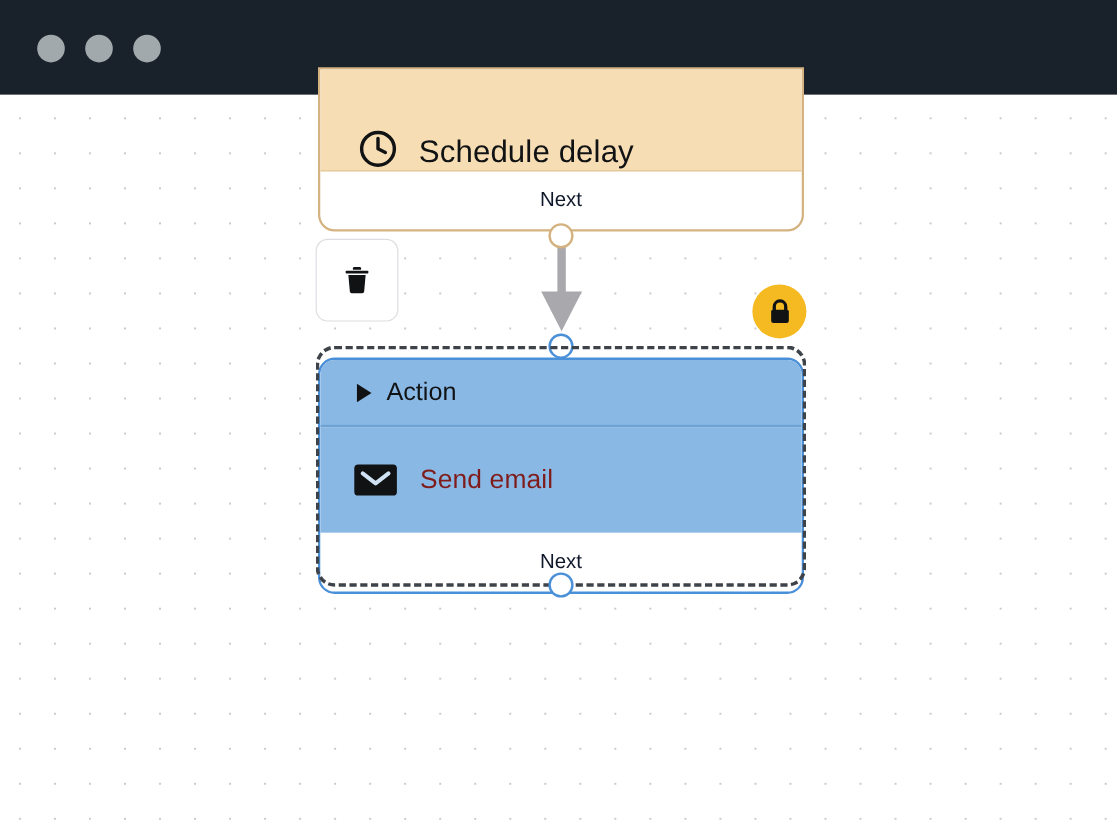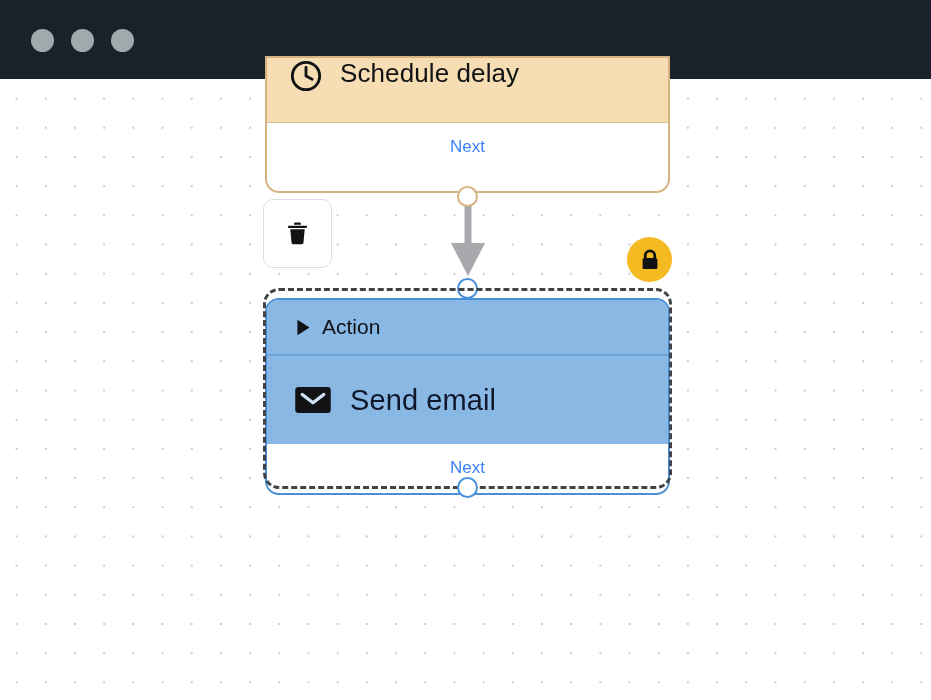--- a/index.html
+++ b/index.html
@@ -75,41 +75,41 @@
     left: 265px;
     top: 56px;
     width: 405px;
     height: 137px;
     border: 2.5px solid #d4b380;
     border-radius: 0 0 14px 14px;
     background: #ffffff;
     overflow: hidden;
   }
   #node-schedule .node-head {
-    height: 65px;
+    height: 85px;
     background: #f7ddb3;
     display: flex;
-    align-items: flex-start;
-    padding-left: 21px;
+    align-items: flex-end;
+    padding-left: 30px;
     box-sizing: border-box;
     border-bottom: 1.5px solid #d9bd8c;
   }
   #node-schedule .node-title {
     font-size: 26px;
     color: #101214;
     letter-spacing: 0.1px;
   }
   .node-foot {
     height: 47px;
     background: #ffffff;
     display: flex;
     align-items: center;
     justify-content: center;
     font-size: 17px;
-    color: #3b82f6;
+    color: #0f172a;
     box-sizing: border-box;
     text-align: center;
   }
 
   
   #node-action {
     left: 265px;
     top: 298px;
     width: 405px;
     height: 197px;
@@ -145,22 +145,22 @@
   }
   #node-action .action-row {
     height: 88px;
     background: #8ab8e4;
     display: flex;
     align-items: center;
     padding-left: 27px;
     box-sizing: border-box;
   }
   #node-action .action-row-label {
-    font-size: 29px;
-    color: #0f172a;
+    font-size: 22px;
+    color: #7f1d1d;
     margin-left: 18px;
     letter-spacing: 0.1px;
   }
 
   .icon-slot {
     display: inline-flex;
     align-items: center;
     justify-content: center;
     flex: none;
   }

